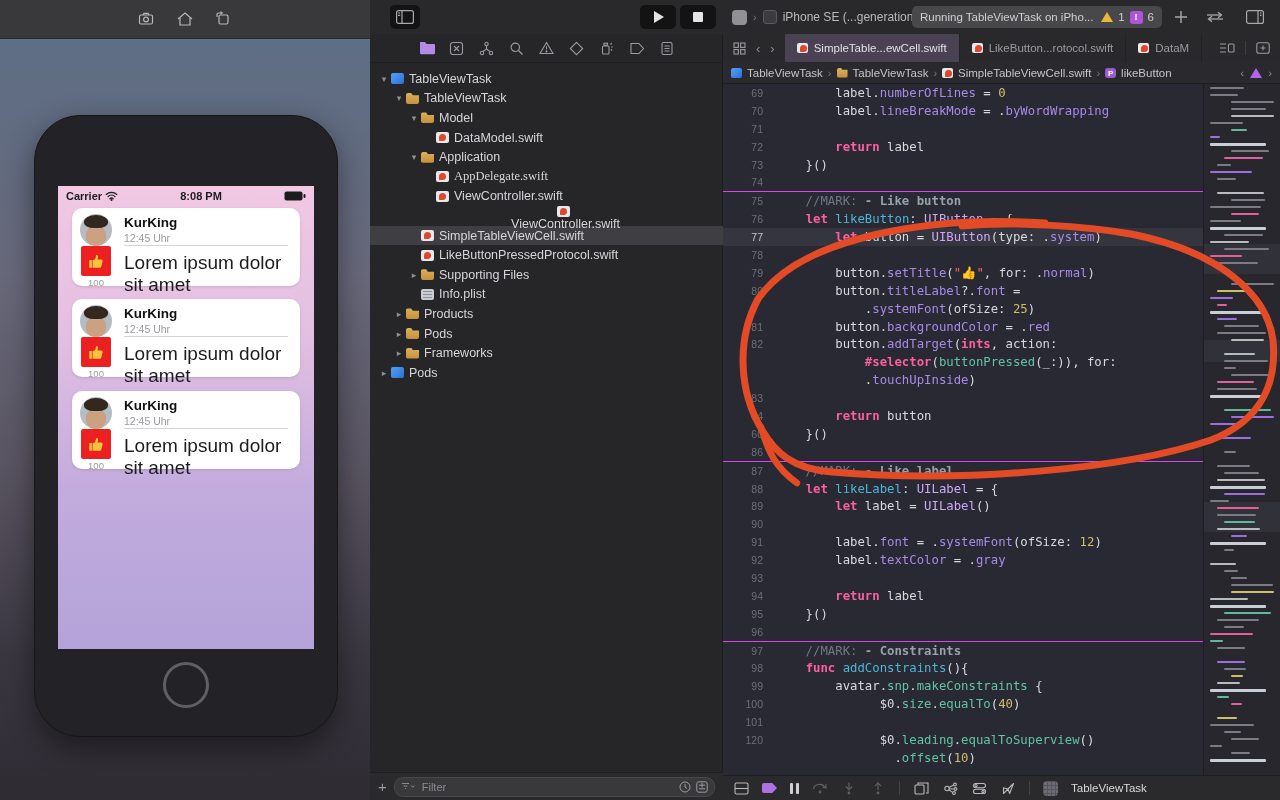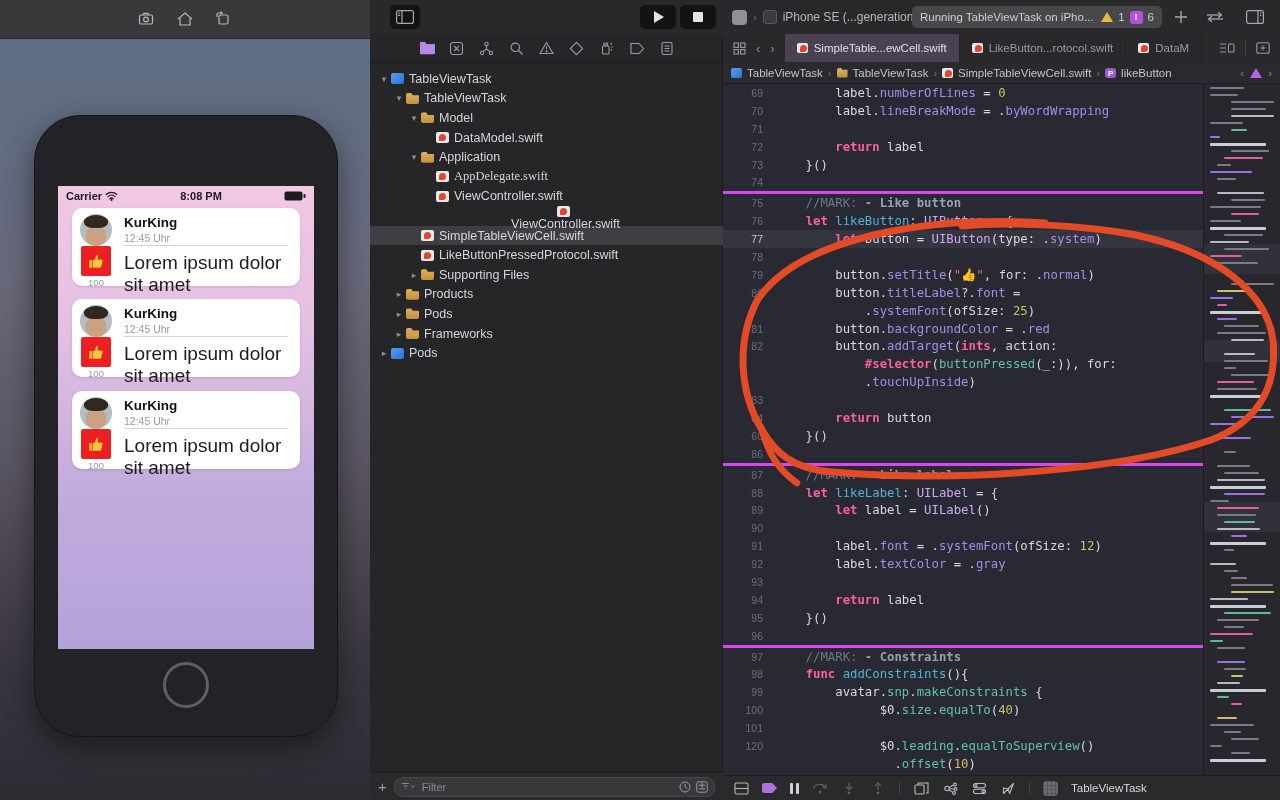--- a/index.html
+++ b/index.html
@@ -84,21 +84,21 @@
           display:flex;align-items:center;padding:0 8px;box-sizing:border-box;font-size:11.5px;color:#c4c4c9;gap:5px;white-space:nowrap;}
   .crumbs .ic{width:11px;height:10px;margin:0;}
   .ic.prop{background:#9d5bd2;color:#fff;font-size:8px;font-weight:bold;text-align:center;line-height:11px;border-radius:3px;}
   .crumb-right{margin-left:auto;display:flex;align-items:center;gap:6px;color:#8e8e93;}
   .ptri{width:0;height:0;border-left:6px solid transparent;border-right:6px solid transparent;border-bottom:10px solid #b265e8;}
 
   .codewrap{left:0;top:50px;width:557px;height:691px;overflow:hidden;}
   .codecol{position:absolute;left:0;top:0;width:480px;height:720px;}
   .crow{height:17.9px;display:flex;align-items:center;font-family:"DejaVu Sans Mono",monospace;font-size:12.3px;}
   .crow.hl{background:#34353e;}
-  .crow.sep{border-top:3px solid #d946ef;}
+  .crow.sep{border-top:1px solid #d946ef;}
   .ln{width:40px;text-align:right;color:#6e6e78;font-size:10.5px;flex:none;font-family:"Liberation Sans",sans-serif;}
   .crow.hl .ln{color:#c3c3c8;}
   .ct{white-space:pre;margin-left:13px;}
   .tk-k{color:#fc5fa3;font-weight:bold;}
   .tk-num{color:#d0bf69;}
   .tk-str{color:#fc6a5d;}
   .tk-c{color:#6c7986;}
   .tk-cb{color:#95a2ae;font-weight:bold;}
   .tk-p{color:#a88ae8;}
   .tk-t{color:#cfa7f5;}
@@ -401,20 +401,25 @@
           </div>
           <div class="trow" style="padding-left: 38px;">
             <span class="tchev"></span>
             <span class="ic swift"></span>
             <span>LikeButtonPressedProtocol.swift</span>
           </div>
           <div class="trow" style="padding-left: 38px;">
             <span class="tchev">▸</span>
             <span class="ic folder"></span>
             <span>Supporting Files</span>
+          </div>
+          <div class="trow" style="padding-left: 38px;">
+            <span class="tchev"></span>
+            <span class="ic plist"></span>
+            <span>Info.plist</span>
           </div>
           <div class="trow" style="padding-left: 23px;">
             <span class="tchev">▸</span>
             <span class="ic folder"></span>
             <span>Products</span>
           </div>
           <div class="trow" style="padding-left: 23px;">
             <span class="tchev">▸</span>
             <span class="ic folder"></span>
             <span>Pods</span>

